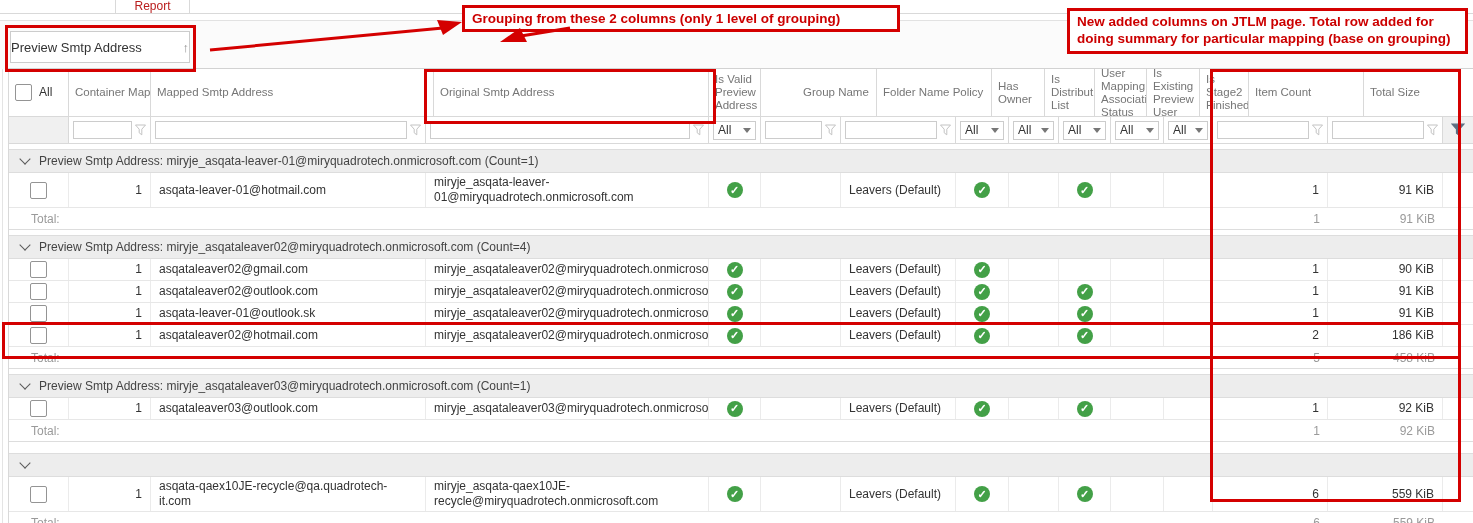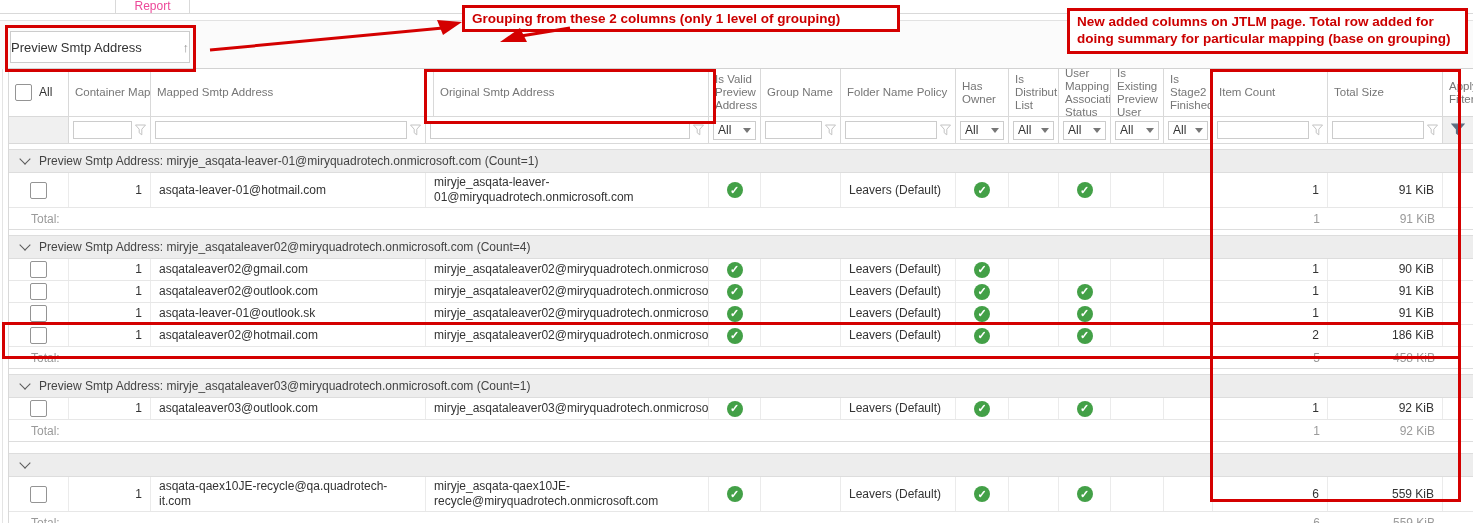--- a/index.html
+++ b/index.html
@@ -2,21 +2,21 @@
 <html><head>
 <meta charset="utf-8">
 <style>
   html,body{margin:0;padding:0;background:#fff;}
   .stage{position:relative;width:1473px;height:523px;background:#fff;overflow:hidden;
          font-family:"Liberation Sans",sans-serif;-webkit-font-smoothing:antialiased;}
   .leftedge{position:absolute;left:2px;top:28px;bottom:0;width:1px;background:#e4e4e4;}
   
   .tabstrip{position:absolute;top:0;left:0;right:0;height:13px;background:#fff;border-bottom:1px solid #d9d9d9;}
   .tab{position:absolute;left:115px;top:0;width:73px;height:13px;border-left:1px solid #d9d9d9;border-right:1px solid #d9d9d9;
-       display:flex;align-items:flex-end;justify-content:center;font-size:12px;line-height:14px;color:#ec4899;overflow:hidden;background:#fff;}
+       display:flex;align-items:flex-end;justify-content:center;font-size:12px;line-height:14px;color:#b91c1c;overflow:hidden;background:#fff;}
   
   .grouppanel{position:absolute;top:20px;left:0;right:0;height:48px;background:#fbfbfb;border-top:1px solid #e2e2e2;}
   .chip{position:absolute;left:10px;top:10px;width:178px;height:30px;background:#fff;border:1px solid #ccc;
         display:flex;align-items:center;justify-content:space-between;gap:12px;font-size:13px;color:#333;}
   .chip .sort{color:#8f8f8f;font-size:13px;}
   
   .grid{position:absolute;top:68px;left:8px;width:1465px;background:#fff;border-top:1px solid #d2d2d2;border-left:1px solid #d9d9d9;}
   .hrow{display:flex;height:47px;border-bottom:1px solid #d9d9d9;background:#fff;}
   .hcell{box-sizing:border-box;flex:0 0 auto;border-right:1px solid #d9d9d9;padding:3px 6px;font-size:11.5px;line-height:13px;
          color:#767676;display:flex;align-items:center;overflow:hidden;}
@@ -79,21 +79,21 @@
   <div class="grid">
     <div class="hrow" id="hrow">
         <div class="hcell c-sel" style="width: 60px;">
           <span class="cb"></span>
           <span class="alllab">All</span>
         </div>
         <div class="hcell c-container" style="width: 82px;">Container Mapping</div>
         <div class="hcell c-mapped" style="width: 283px;">Mapped Smtp Address</div>
         <div class="hcell c-original" style="width: 275px;">Original Smtp Address</div>
         <div class="hcell c-valid" style="width: 52px;">Is Valid Preview Address</div>
-        <div class="hcell c-group" style="width: 80px;">Group Name</div>
+        <div class="hcell c-group" style="width: 80px; margin-left: 36px;">Group Name</div>
         <div class="hcell c-folder" style="width: 115px;">Folder Name Policy</div>
         <div class="hcell c-owner" style="width: 53px;">Has Owner</div>
         <div class="hcell c-dist" style="width: 50px;">Is Distribution List</div>
         <div class="hcell c-uma" style="width: 52px;">User Mapping Association Status</div>
         <div class="hcell c-existing" style="width: 53px;">Is Existing Preview User</div>
         <div class="hcell c-stage2" style="width: 49px;">Is Stage2 Finished</div>
         <div class="hcell c-items" style="width: 115px;">Item Count</div>
         <div class="hcell c-size" style="width: 115px;">Total Size</div>
         <div class="hcell c-apply" style="width: 31px;">Apply Filter</div>
       </div>

